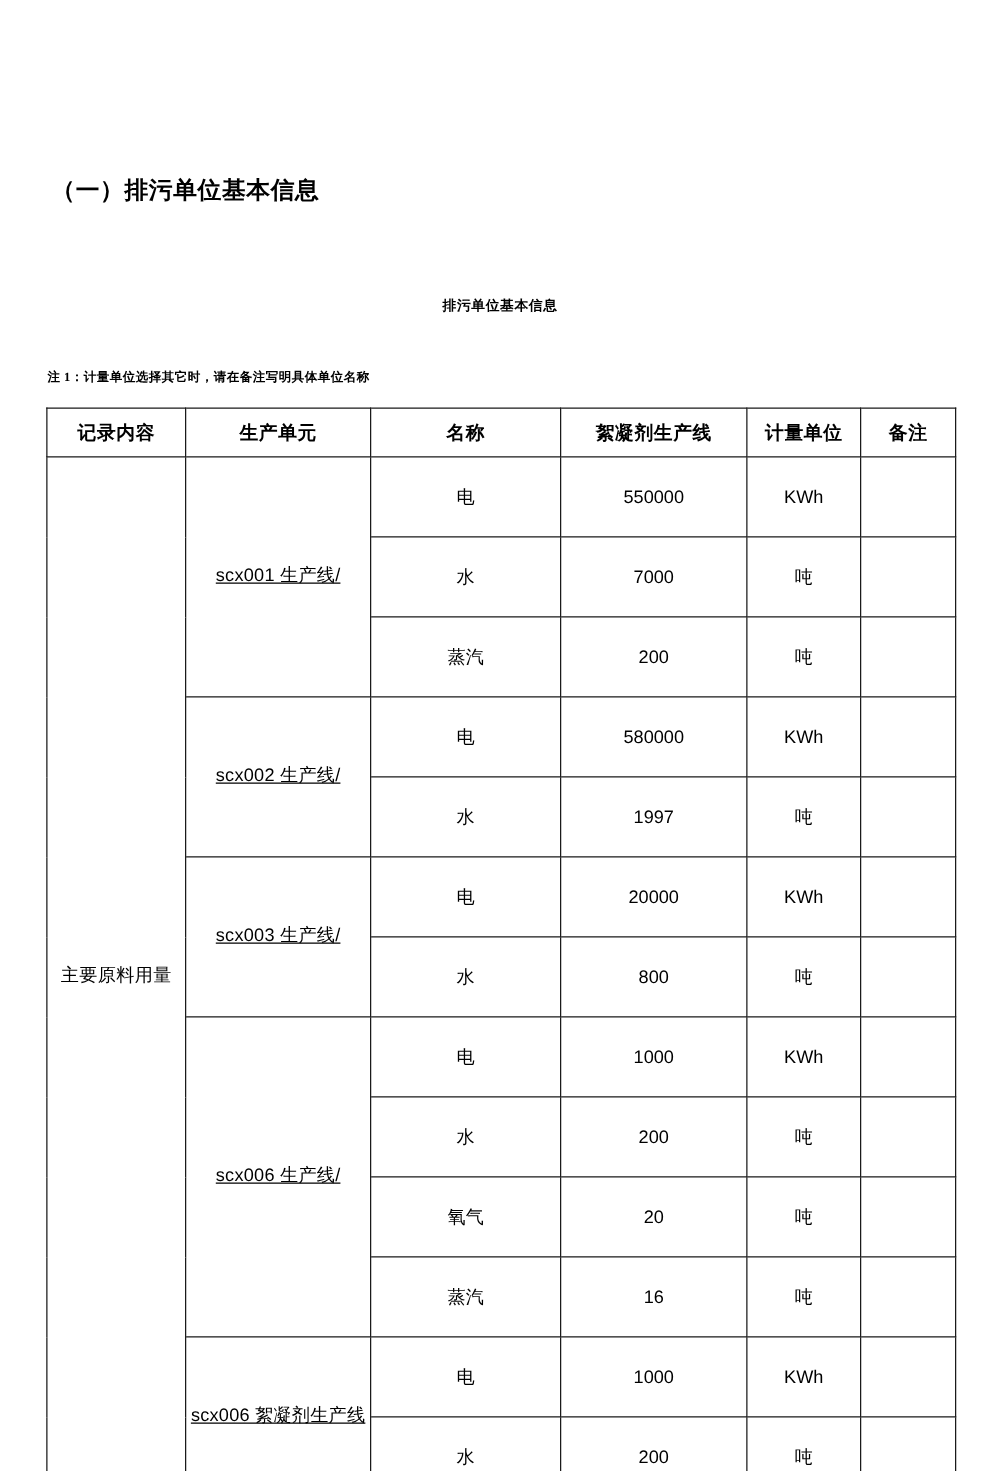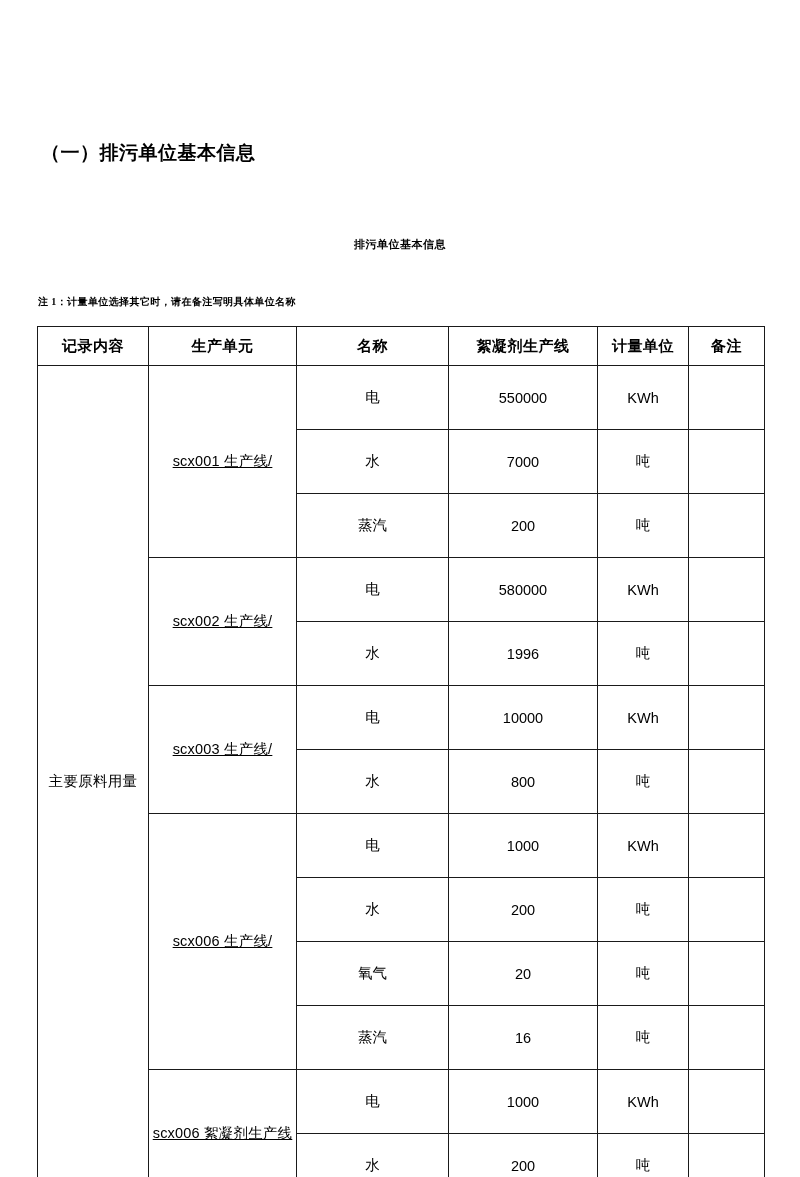--- a/index.html
+++ b/index.html
@@ -188,28 +188,28 @@
           </tr>
           <tr>
             <td class="unit-cell" rowspan="2">scx002 生产线/</td>
             <td class="name-cell">电</td>
             <td class="qty-cell">580000</td>
             <td class="measure-cell">KWh</td>
             <td class="remark-cell"></td>
           </tr>
           <tr>
             <td class="name-cell">水</td>
-            <td class="qty-cell">1996</td>
+            <td class="qty-cell">1997</td>
             <td class="measure-cell">吨</td>
             <td class="remark-cell"></td>
           </tr>
           <tr>
             <td class="unit-cell" rowspan="2">scx003 生产线/</td>
             <td class="name-cell">电</td>
-            <td class="qty-cell">10000</td>
+            <td class="qty-cell">20000</td>
             <td class="measure-cell">KWh</td>
             <td class="remark-cell"></td>
           </tr>
           <tr>
             <td class="name-cell">水</td>
             <td class="qty-cell">800</td>
             <td class="measure-cell">吨</td>
             <td class="remark-cell"></td>
           </tr>
           <tr>

